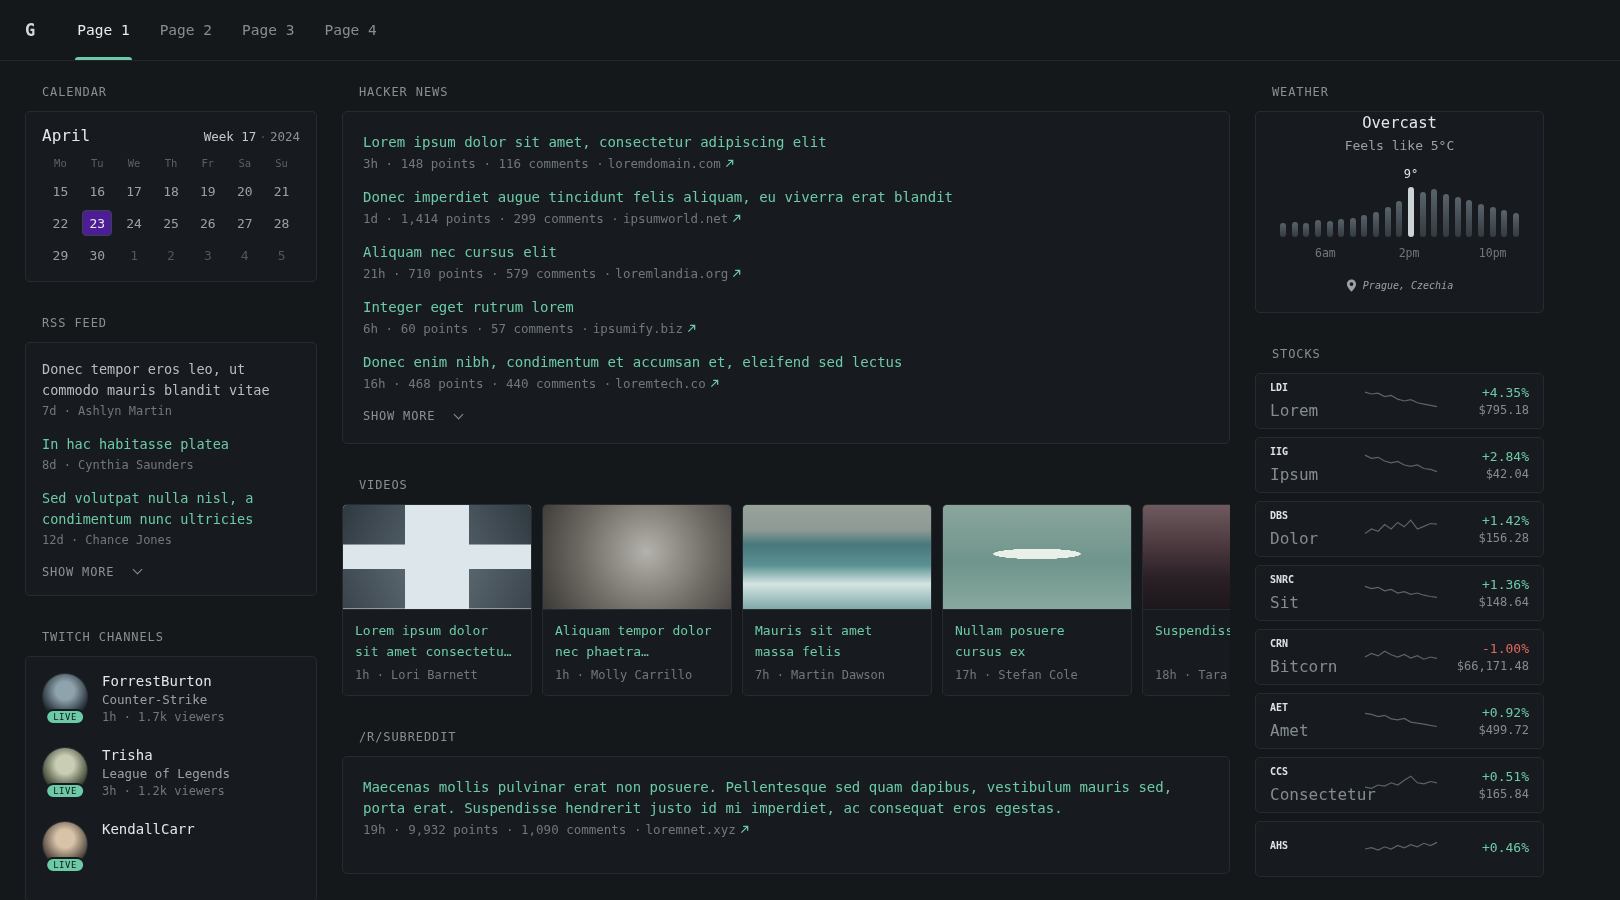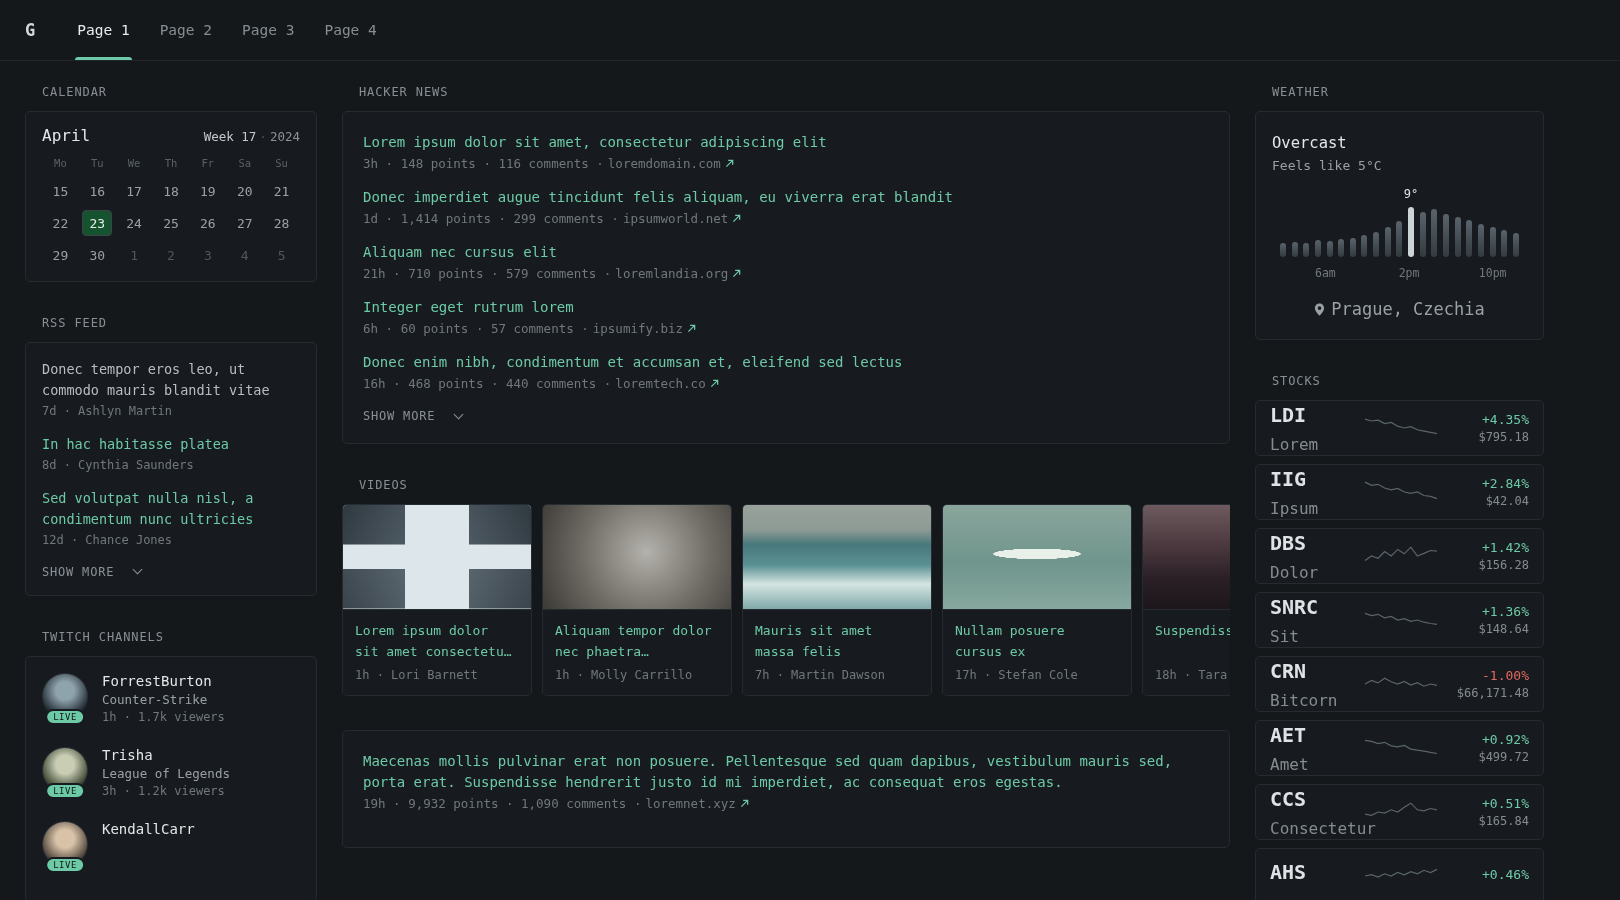--- a/index.html
+++ b/index.html
@@ -38,21 +38,21 @@
   .cal-month { font-size:16px; color:var(--bright); }
   .cal-week-year { font-size:12.5px; color:#c4c9cc; }
   .cal-week-year .dot { color:var(--dim); margin:0 3px; }
   .cal-week-year .year { color:#8a9197; }
   .cal-grid { display:grid; grid-template-columns:repeat(7,1fr); row-gap:4px; text-align:center; }
   .cal-dow { font-size:10.5px; color:#5a6167; padding-bottom:4px; }
   .cal-day { height:28px; display:flex; align-items:center; justify-content:center; }
   .daybox { min-width:30px; height:26px; display:flex; align-items:center; justify-content:center;
             border:1px solid transparent; border-radius:4px; font-size:13px; color:#9aa1a6; }
   .cal-day.muted .daybox { color:#50575d; }
-  .daybox.selected { background:#14532d; border-color:#3a434b; color:#e9ebed; }
+  .daybox.selected { background:#4c1d95; border-color:#3a434b; color:#e9ebed; }
 
   
   .rss { padding:16px; }
   .rss-item { margin-bottom:16px; cursor:pointer; }
   .rss-title { font-size:13.5px; line-height:1.55; color:#b7bdc1; }
   .rss-item.accent .rss-title { color:var(--accent); }
   .rss-meta { font-size:12px; color:var(--muted); margin-top:3px; }
   .show-more { display:inline-flex; align-items:center; gap:20px; font-size:12px; letter-spacing:0.8px;
                color:#8a9197; cursor:pointer; margin-top:2px; }
   .chev { width:7px; height:7px; border-right:1.6px solid currentColor; border-bottom:1.6px solid currentColor;
@@ -91,36 +91,36 @@
     background-image:linear-gradient(115deg,#2f3940,#4e5a63),linear-gradient(245deg,#2f3940,#4e5a63),
                      linear-gradient(65deg,#39444c,#59656d),linear-gradient(295deg,#39444c,#59656d);
     background-size:33% 38%; background-position:0 0,100% 0,0 100%,100% 100%; background-repeat:no-repeat; }
   .thumb-camera { background:radial-gradient(circle at 55% 45%, #b4b2ac, #6e6a64 55%, #3c3a36); }
   .thumb-sea { background:linear-gradient(180deg,#98a29b 0%,#8d9a94 24%,#48787b 38%,#5b9193 58%,#d5e5e2 76%,#7fa9a8 100%); }
   .thumb-canoe { background:radial-gradient(ellipse 42% 9% at 50% 47%, #e9efe9 55%, rgba(0,0,0,0) 56%),
                  linear-gradient(180deg,#8aa59c 0%,#6f958c 55%,#87a89e 100%); }
   .thumb-dark { background:linear-gradient(180deg,#6e5a5e 0%,#4a383e 40%,#2a2026 70%,#1c161b 100%); }
 
   
-  .weather { padding:22px 16px 20px; text-align:left; }
+  .weather { padding:2px 16px 20px; text-align:center; }
   .w-cond { font-size:15.5px; color:var(--bright); }
   .w-feels { font-size:13px; color:var(--softgray); margin-top:6px; }
   .w-chart { display:flex; align-items:flex-end; justify-content:space-between; height:50px; margin:34px 8px 0; }
   .w-bar { width:6px; border-radius:3px; background:linear-gradient(180deg,#59636b,#333a40); position:relative; }
   .w-bar.hl { background:#ccd4d8; }
   .w-peak { position:absolute; top:-20px; left:50%; transform:translateX(-50%); font-size:12px; color:#e0e4e6; }
   .w-times { position:relative; height:15px; margin:9px 8px 0; font-size:11.5px; color:var(--muted); }
   .w-time { position:absolute; transform:translateX(-50%); top:0; }
   .w-loc { display:flex; align-items:center; justify-content:center; gap:6px; margin-top:18px;
-           font-size:17px; color:var(--softgray); }
+           font-size:10px; color:var(--softgray);font-style:italic; }
 
   
   .stock-card { display:flex; align-items:center; height:56px; padding:0 14px; margin-bottom:8px; cursor:pointer; }
   .st-left { width:92px; flex:none; }
-  .st-sym { font-size:20px; font-weight:bold; color:#e0e3e5; }
+  .st-sym { font-size:10px; font-weight:bold; color:#e0e3e5; }
   .st-name { font-size:16px; color:#848c91; margin-top:8px; }
   .st-spark { flex:1; display:flex; justify-content:center; align-items:center; }
   .st-right { width:90px; flex:none; text-align:right; }
   .st-change { font-size:13px; color:var(--accent); }
   .st-change.down { color:var(--neg); }
   .st-price { font-size:12px; color:#848c91; margin-top:3px; }
 </style>
 </head>
 <body>
 
@@ -396,20 +396,21 @@
             <div class="video-thumb thumb-dark"></div>
             <div class="video-body">
               <div class="video-title">Suspendisse diam</div>
               <div class="video-meta">18h · Tara</div>
             </div>
           </div>
         </div>
     </div>
 
     <div class="widget">
+      <div class="widget-title">/R/SUBREDDIT</div>
       <div class="card linklist">
         <div>
             <div class="hn-item">
               <div class="hn-title">Maecenas mollis pulvinar erat non posuere. Pellentesque sed quam dapibus, vestibulum mauris sed, porta erat. Suspendisse hendrerit justo id mi imperdiet, ac consequat eros egestas.</div>
               <div class="hn-meta">
                 <span>19h · 9,932 points · 1,090 comments · </span>
                 <span class="domain">loremnet.xyz</span>
                 <span class="ext-arrow">
                   <svg width="9" height="9" viewBox="0 0 10 10">
                     <path d="M1.5 8.5 L8.5 1.5 M3.5 1.5 H8.5 V6.5" stroke="#6dcaa6" fill="none" stroke-width="1.4"></path>

